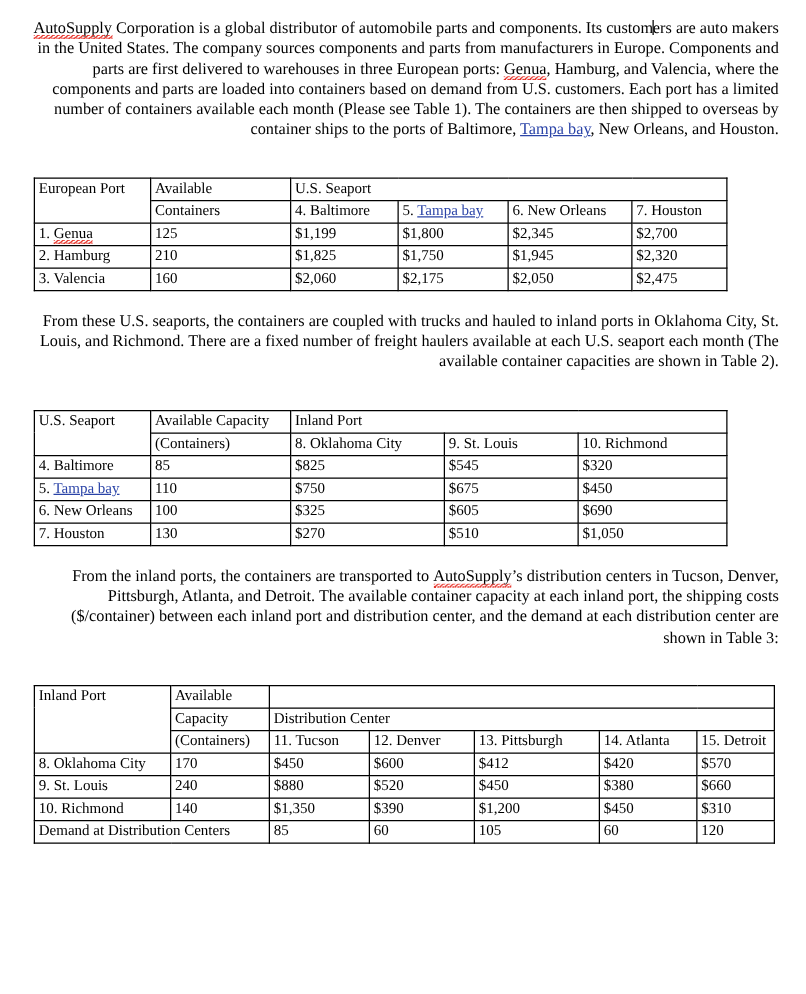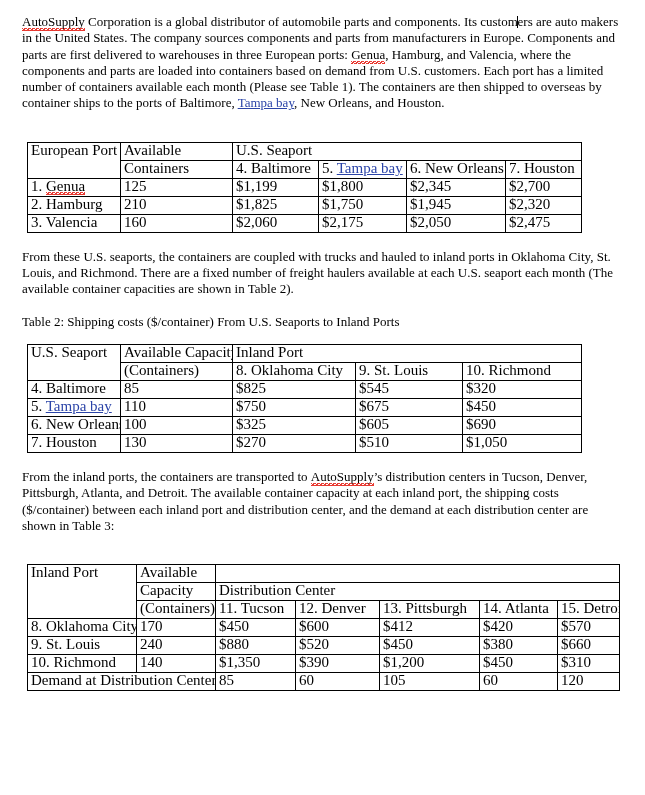--- a/index.html
+++ b/index.html
@@ -18,21 +18,21 @@
     position: relative;
   }
   .page {
     position: relative;
     padding: 14px 22px 0 22px;
     box-sizing: border-box;
     width: 645px;
   }
   p.para {
     margin: 0 0 0 0;
-    text-align: left;
+    text-align: right;
     white-space: normal;
   }
   .gap-sm { height: 16px; }
   .gap-tbl { height: 14px; }
   .caption {
     margin: 0;
   }
   
   .sp {
     position: relative;
@@ -78,21 +78,21 @@
     border-left: 1.2px solid #000;
     height: 12px;
     vertical-align: -2px;
     margin: 0 -0.6px;
   }
 
   
   table.doc {
     border-collapse: collapse;
     table-layout: fixed;
-    font-size: 15px;
+    font-size: 12px;
     line-height: 15.4px;
     color: #000;
   }
   table.doc td {
     border: 1px solid #000000;
     padding: 0px 3px 1px 3px;
     vertical-align: top;
     height: 16px;
     white-space: nowrap;
     overflow: hidden;
@@ -170,21 +170,20 @@
       </tr>
     </tbody>
   </table>
 
   <div class="gap-sm"></div>
 
   <p class="para">From these U.S. seaports, the containers are coupled with trucks and hauled to inland ports in Oklahoma City, St. Louis, and Richmond. There are a fixed number of freight haulers available at each U.S. seaport each month (The available container capacities are shown in Table 2).</p>
 
   <div class="gap-sm"></div>
 
-  <p class="para caption">Table 2: Shipping costs ($/container) From U.S. Seaports to Inland Ports</p>
 
   <div class="gap-tbl"></div>
 
   <table class="doc" id="table2">
     <colgroup>
       <col style="width:93px">
         <col style="width:112px">
       <col style="width:123px">
         <col style="width:107px">
         <col style="width:119px">

